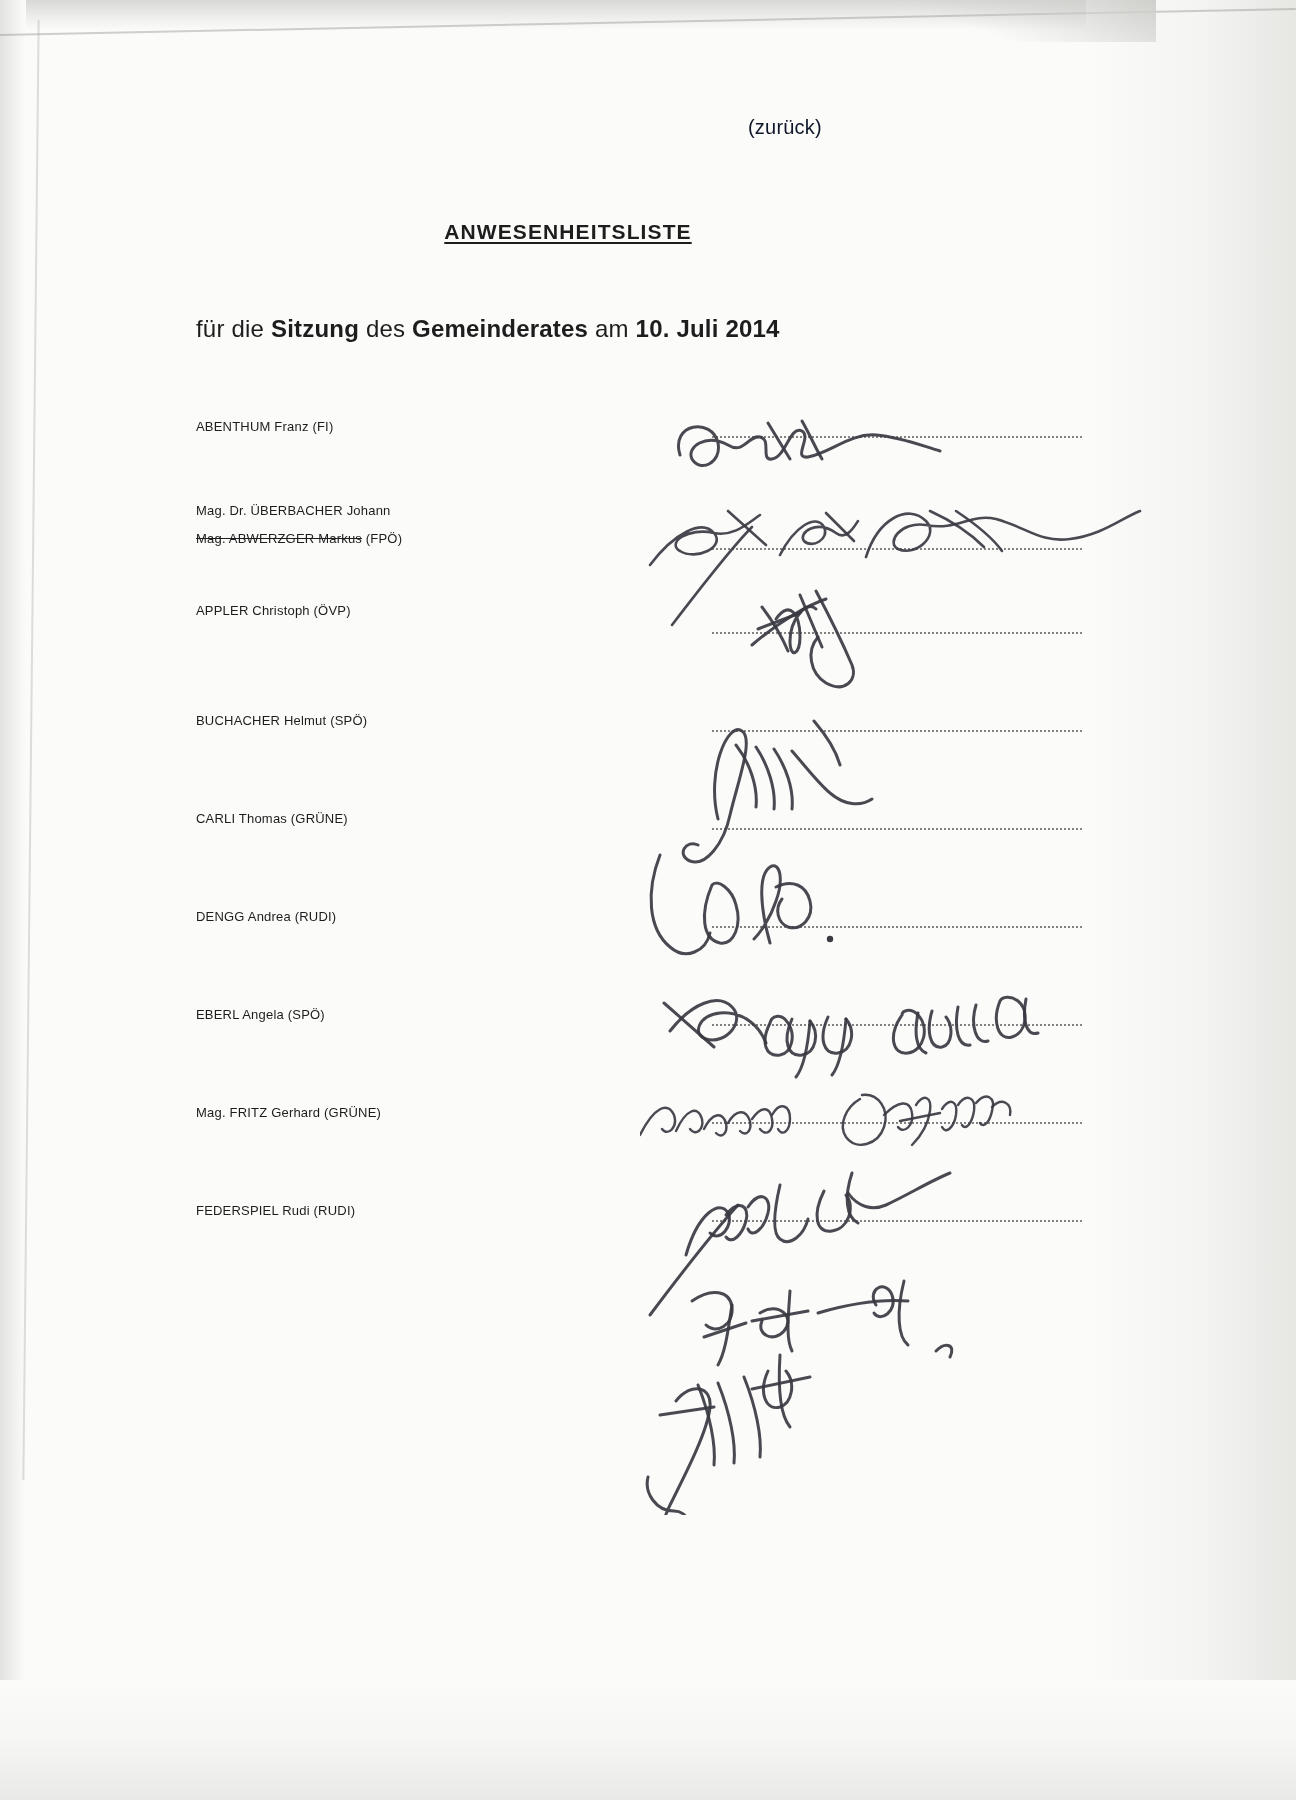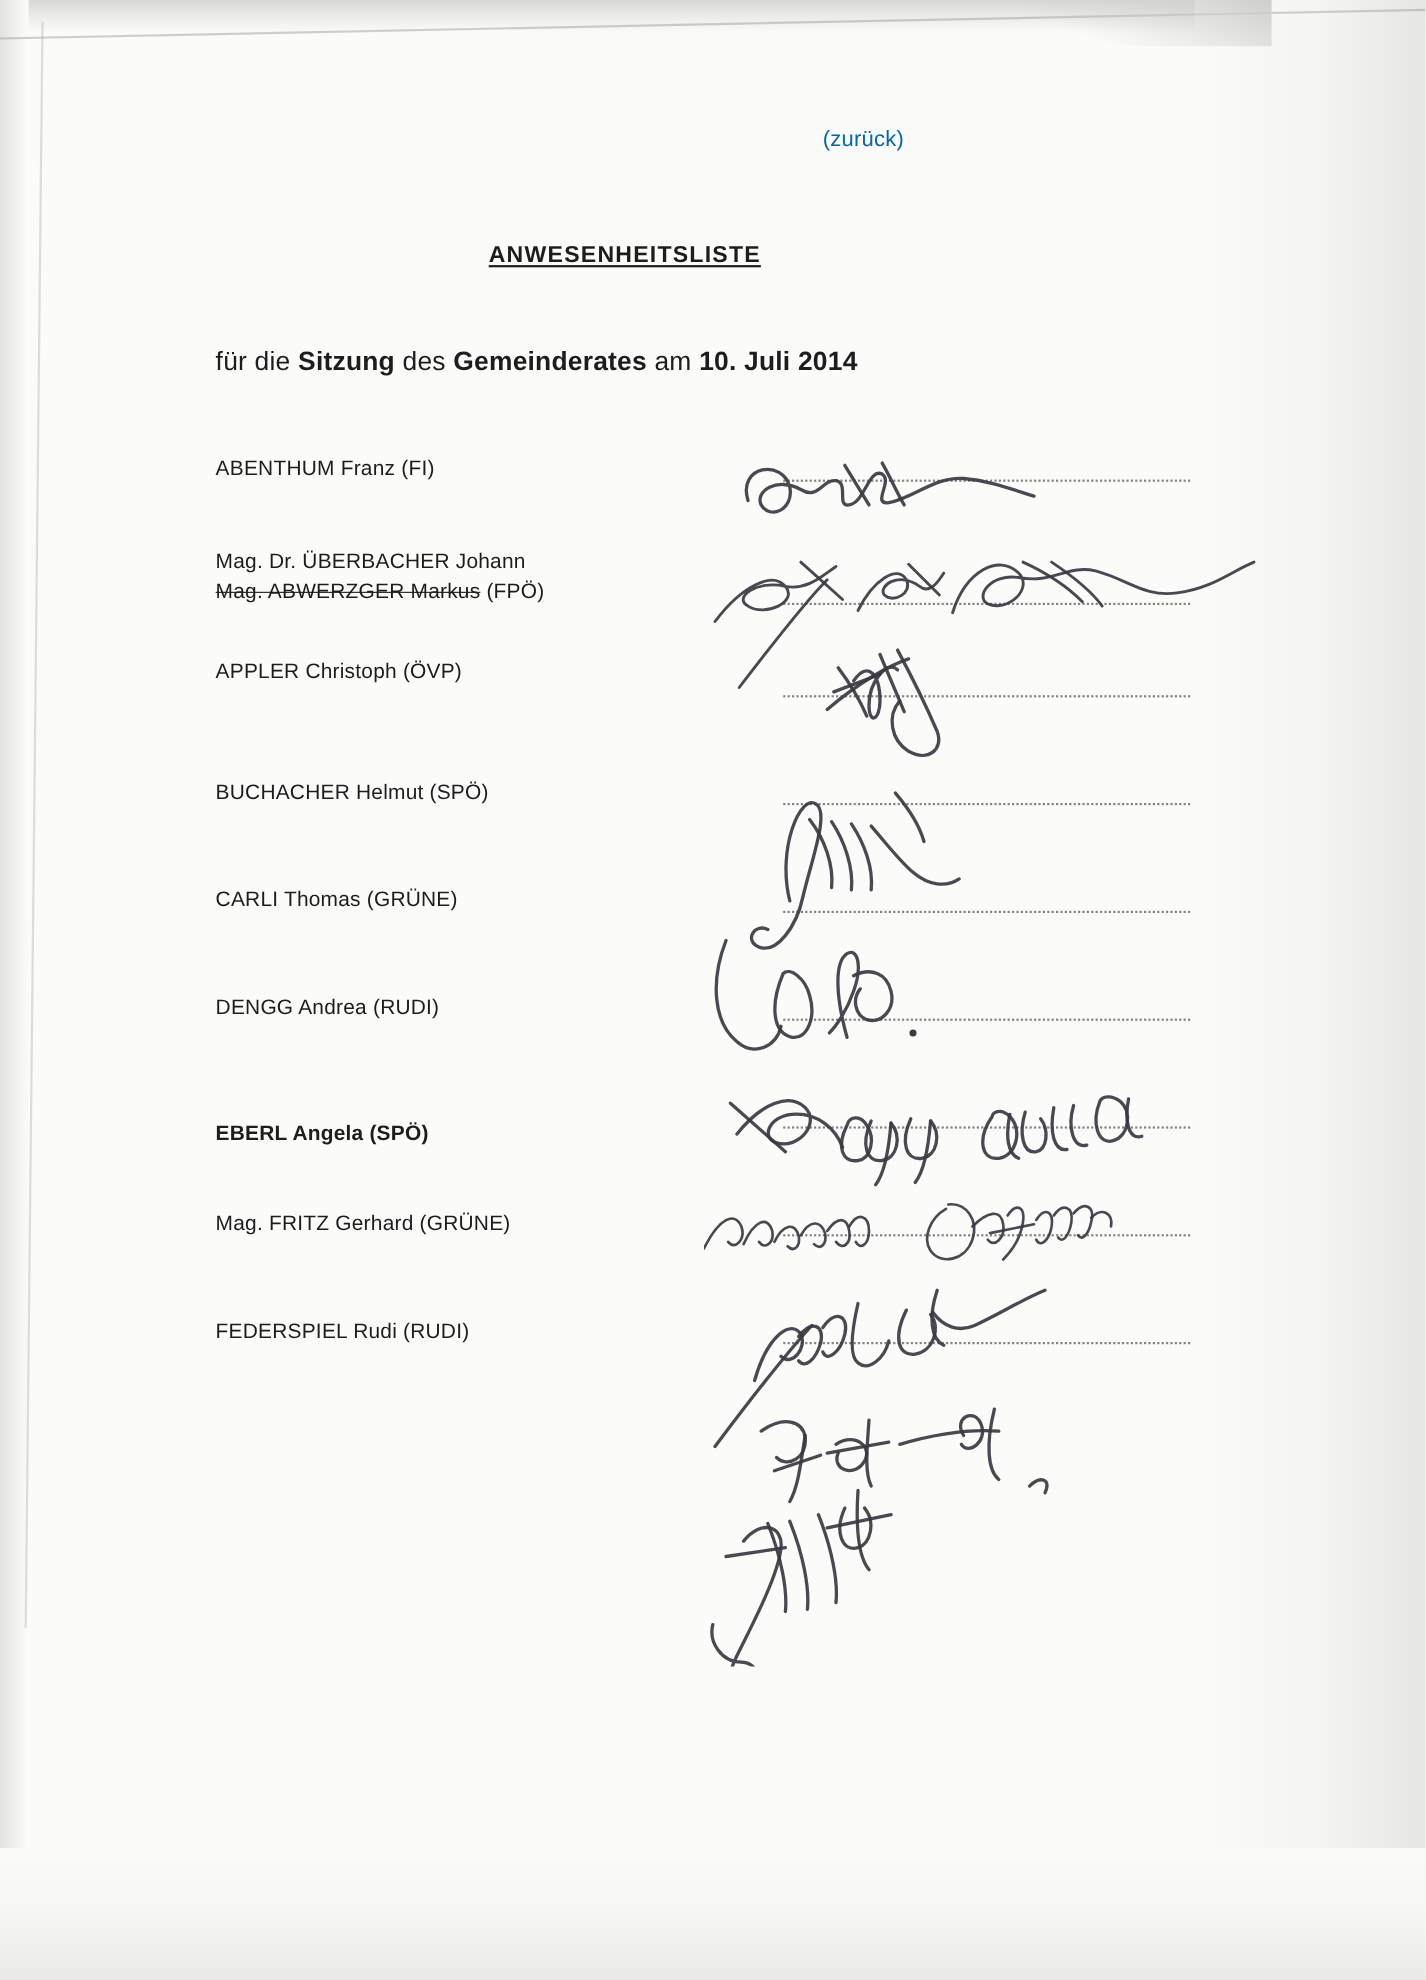--- a/index.html
+++ b/index.html
@@ -75,21 +75,21 @@
     left: 0; top: 0;
     width: 1296px; height: 1800px;
     color: #1d1d1d;
   }
 
   .back-link {
     position: absolute;
     left: 748px;
     top: 116px;
     font-size: 20px;
-    color: #0369a1;
+    color: #0f172a;
     text-decoration: none;
     letter-spacing: .2px;
   }
 
   .doc-title {
     position: absolute;
     left: 0; top: 220px;
     width: 1296px;
     text-align: center;
     font-size: 21px;
@@ -116,21 +116,21 @@
     left: 0; top: 400px;
     width: 1296px;
   }
   .roster-row {
     position: relative;
     height: 98px;
   }
   .roster-name {
     position: absolute;
     left: 196px;
-    font-size: 19px;
+    font-size: 13px;
     letter-spacing: .2px;
     white-space: nowrap;
     line-height: 26px;
   }
   .roster-name .strike {
     text-decoration: line-through;
   }
   .sig-line {
     position: absolute;
     left: 712px;
@@ -195,21 +195,21 @@
       </div>
       <div class="roster-row">
         <div class="roster-name" style="top: 14px;">CARLI Thomas (GRÜNE)</div>
         <div class="sig-line" style="top: 36px;"></div>
       </div>
       <div class="roster-row">
         <div class="roster-name" style="top: 14px;">DENGG Andrea (RUDI)</div>
         <div class="sig-line" style="top: 36px;"></div>
       </div>
       <div class="roster-row">
-        <div class="roster-name" style="top: 30px; font-weight: bold;">EBERL Angela (SPÖ)</div>
+        <div class="roster-name" style="top: 14px;">EBERL Angela (SPÖ)</div>
         <div class="sig-line" style="top: 36px;"></div>
       </div>
       <div class="roster-row">
         <div class="roster-name" style="top: 14px;">Mag. FRITZ Gerhard (GRÜNE)</div>
         <div class="sig-line" style="top: 36px;"></div>
       </div>
       <div class="roster-row">
         <div class="roster-name" style="top: 14px;">FEDERSPIEL Rudi (RUDI)</div>
         <div class="sig-line" style="top: 36px;"></div>
       </div>

